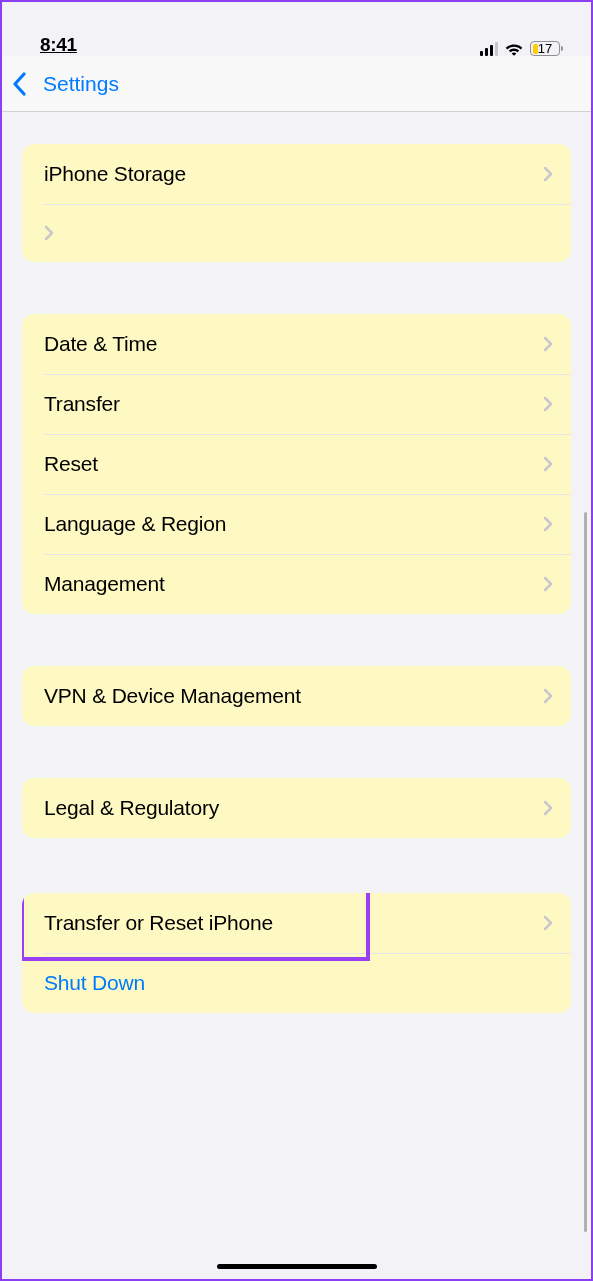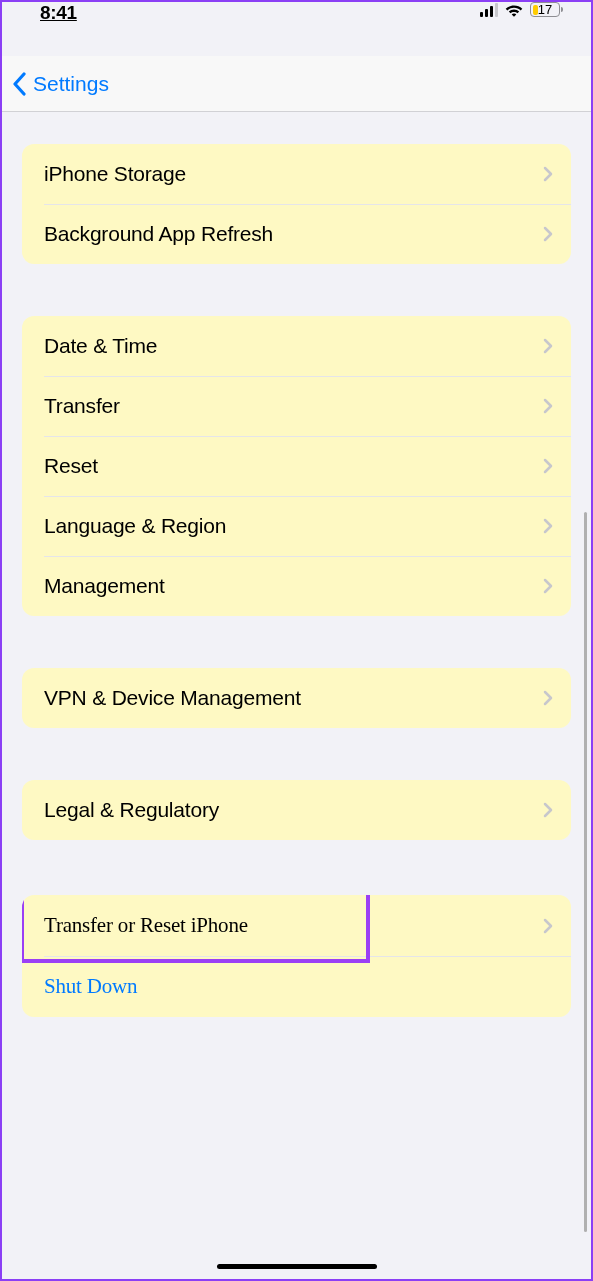--- a/index.html
+++ b/index.html
@@ -21,21 +21,21 @@
       background: #f2f2f7;
       height: 100%;
       display: flex;
       flex-direction: column;
     }
     
     .status-bar {
       height: 54px;
       display: flex;
       justify-content: space-between;
-      align-items: flex-start;
+      align-items: flex-end;
       padding: 0 28px 0 38px;
       background: #f2f2f7;
       text-decoration: underline;
     }
     .status-time {
       font-size: 19px;
       font-weight: 600;
       letter-spacing: -0.3px;
     }
     .status-right {
@@ -102,21 +102,21 @@
       display: flex;
       align-items: center;
       padding: 0 10px;
       background: #f8f8f8f0;
       border-bottom: 1px solid #d1d1d5;
       position: relative;
     }
     .back-button {
       display: flex;
       align-items: flex-start;
-      gap: 6px;
+      gap: 16px;
       color: #007aff;
       font-size: 21px;
     }
     .back-chevron svg { display:block }
     .nav-title {
       position: absolute;
       left: 0;
       right: 0;
       text-align: center;
       font-size: 21px;
@@ -132,21 +132,21 @@
     }
     .group {
       background: #fef9c3;
       border-radius: 12px;
       overflow: hidden;
     }
     .group.g1 { margin-top: 32px; }
     .group.g2 { margin-top: 52px; }
     .group.g3 { margin-top: 52px; }
     .group.g4 { margin-top: 52px; text-align: right; }
-    .group.g5 { margin-top: 55px; font-family: Liberation Serif, serif; }
+    .group.g5 { margin-top: 55px; }
     .row {
       display: flex;
       align-items: center;
       justify-content: space-between;
       min-height: 58px;
       padding: 18px 18px 18px 22px;
       position: relative;
     }
     .row + .row::before {
       content: '';
@@ -239,21 +239,20 @@
     <div class="group g1">
       <div class="row">
         <span class="row-label">iPhone Storage</span>
         <span class="chevron">
             <svg width="10" height="16" viewBox="0 0 10 16">
               <path d="M2 2 L8 8 L2 14" stroke="#c7c7cc" stroke-width="2.5" fill="none" stroke-linecap="round" stroke-linejoin="round"></path>
             </svg>
           </span>
       </div>
       <div class="row">
-        <span class="row-label">Background App Refresh</span>
         <span class="chevron">
             <svg width="10" height="16" viewBox="0 0 10 16">
               <path d="M2 2 L8 8 L2 14" stroke="#c7c7cc" stroke-width="2.5" fill="none" stroke-linecap="round" stroke-linejoin="round"></path>
             </svg>
           </span>
       </div>
     </div>
 
     <div class="group g2">
       <div class="row">

